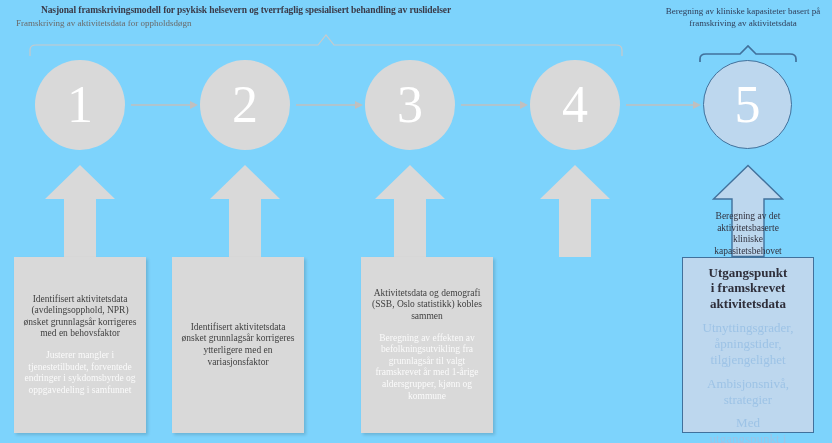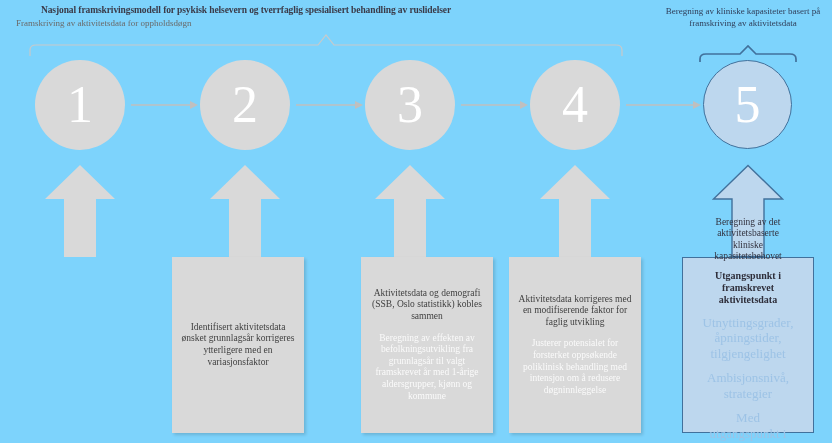--- a/index.html
+++ b/index.html
@@ -33,21 +33,21 @@
     display:flex;flex-direction:column;justify-content:center;align-items:center;
     padding:0 8px;box-sizing:border-box;text-align:center;
   }
   .box .main-text{font-size:9.5px;color:#3f3f3f;line-height:1.22;}
   .box .detail-text{font-size:9.5px;color:rgba(255,255,255,0.88);line-height:1.22;margin-top:10px;}
   .box.blue{
     background:#bdd7ee;border:1.5px solid #41719c;box-shadow:none;
     padding:0 24px;
   }
   .box.blue .b-title{font-size:9.5px;color:#333340;line-height:1.22;}
-  .box.blue .b-bold{font-size:10px;font-weight:bold;color:#2e2e3a;line-height:1.22;margin-top:7px;}
+  .box.blue .b-bold{font-size:13px;font-weight:bold;color:#2e2e3a;line-height:1.22;margin-top:7px;}
   .box.blue .b-light{font-size:13px;color:#9dc3e6;line-height:1.22;margin-top:8px;}
   svg{display:block;}
 </style>
 </head>
 <body>
 
 <div id="canvas">
 
   <div class="abs main-title">Nasjonal framskrivingsmodell for psykisk helsevern og tverrfaglig spesialisert behandling av ruslidelser</div>
   <div class="abs sub-title">Framskriving av aktivitetsdata for oppholdsdøgn</div>
@@ -100,30 +100,30 @@
   <svg class="abs block-arrow" style="left:374px;" viewBox="0 0 72 94">
       <path d="M36,1 L71,35 L52,35 L52,93 L20,93 L20,35 L1,35 Z" fill="#d9d9d9"></path>
     </svg>
   <svg class="abs block-arrow" style="left:539px;" viewBox="0 0 72 94">
       <path d="M36,1 L71,35 L52,35 L52,93 L20,93 L20,35 L1,35 Z" fill="#d9d9d9"></path>
     </svg>
   <svg class="abs block-arrow" style="left:712px;" viewBox="0 0 72 94">
       <path d="M36,1.5 L70.5,35 L52,35 L52,92.5 L20,92.5 L20,35 L1.5,35 Z" fill="#bdd7ee" stroke="#41719c" stroke-width="1.4"></path>
     </svg>
 
+  <div class="abs box" style="left:14px;">
+    <div class="main-text">Identifisert aktivitetsdata (avdelingsopphold, NPR) ønsket grunnlagsår korrigeres med en behovsfaktor</div>
+    <div class="detail-text">Justerer mangler i tjenestetilbudet, forventede endringer i sykdomsbyrde og oppgavedeling i samfunnet</div>
+  </div>
   <div class="abs box" style="left:172px;">
     <div class="main-text">Identifisert aktivitetsdata ønsket grunnlagsår korrigeres ytterligere med en variasjonsfaktor</div>
   </div>
   <div class="abs box" style="left:361px;">
     <div class="main-text">Aktivitetsdata og demografi (SSB, Oslo statistikk) kobles sammen</div>
     <div class="detail-text">Beregning av effekten av befolkningsutvikling fra grunnlagsår til valgt framskrevet år med 1-årige aldersgrupper, kjønn og kommune</div>
-  </div>
-  <div class="abs box" style="left:509px;">
-    <div class="main-text">Aktivitetsdata korrigeres med en modifiserende faktor for faglig utvikling</div>
-    <div class="detail-text">Justerer potensialet for forsterket oppsøkende poliklinisk behandling med intensjon om å redusere døgninnleggelse</div>
   </div>
   <div class="abs box blue" style="left:682px;">
     <div class="b-title">Beregning av det aktivitetsbaserte kliniske kapasitetsbehovet</div>
     <div class="b-bold">Utgangspunkt i framskrevet aktivitetsdata</div>
     <div class="b-light">Utnyttingsgrader, åpningstider, tilgjengelighet</div>
     <div class="b-light">Ambisjonsnivå, strategier</div>
     <div class="b-light">Med utgangspunkt i beslutninger fra RHF</div>
   </div>
 
 </div>

